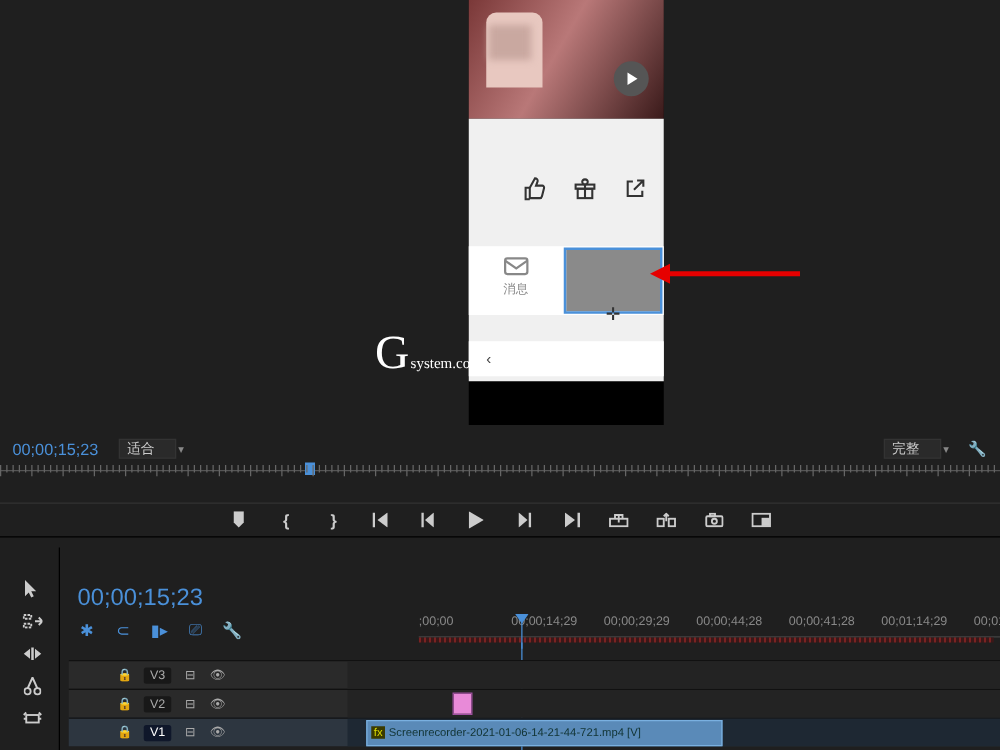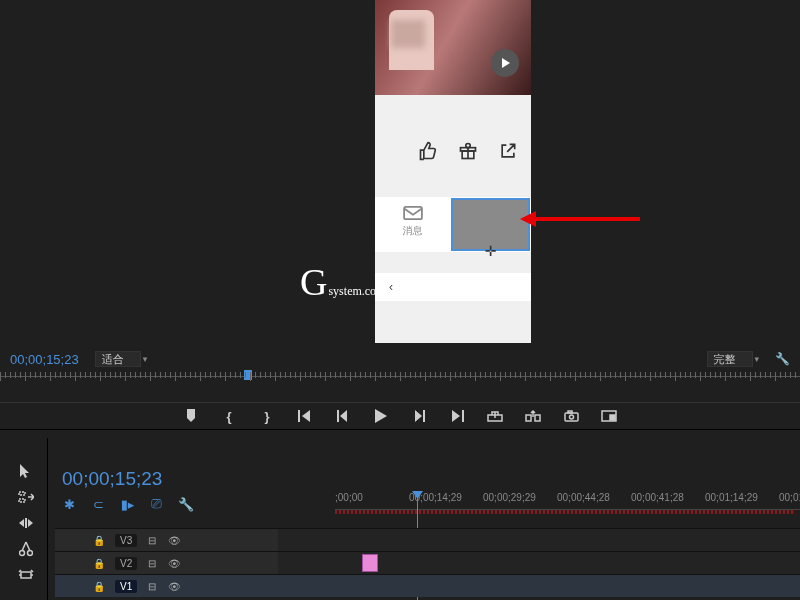--- a/index.html
+++ b/index.html
@@ -1,19 +1,19 @@
 <!DOCTYPE html>
 <html><head>
 <meta charset="utf-8">
 <style>
 html,body{margin:0;padding:0;width:800px;height:600px;background:#1f1f1f;font-family:"Segoe UI",Arial,sans-serif;color:#e8e8e8;overflow:hidden;font-size:12px}
 .panel{position:absolute}
 
 .preview{left:375px;top:0;width:156px;height:340px;background:#000}
-.preview-white{position:absolute;left:0;top:95px;right:0;height:248px;background:#f0f0f0}
+.preview-white{position:absolute;left:0;top:95px;right:0;height:210px;background:#f0f0f0}
 .preview-img{position:absolute;left:0;top:0;right:0;height:95px;background:linear-gradient(120deg,#7a3838, #b97878 45%, #3a1a1a)}
 .preview-head{position:absolute;left:14px;top:10px;width:45px;height:60px;background:#e8c8c0;border-radius:8px 8px 0 0}
 .preview-face-blur{position:absolute;left:16px;top:20px;width:34px;height:28px;background:#c9a8a0;filter:blur(3px)}
 .preview-playcircle{position:absolute;right:12px;bottom:18px;width:28px;height:28px;border-radius:50%;background:#555;display:flex;align-items:center;justify-content:center;color:#fff}
 .preview-playcircle::after{content:"";border-left:8px solid #fff;border-top:5px solid transparent;border-bottom:5px solid transparent;margin-left:2px}
 .icon-row{position:absolute;top:45px;left:18px;right:12px;height:24px;display:flex;gap:18px;justify-content:flex-end}
 .icon-row span{width:22px;height:22px;display:inline-flex;align-items:center;justify-content:center;font-size:18px;color:#333}
 .tabrow{position:absolute;top:102px;left:0;right:0;height:55px;background:#fff;display:flex}
 .tab-mail{flex:1;text-align:center;padding-top:8px;color:#888}
 .tab-mail svg{stroke:#888}
@@ -457,14 +457,19 @@
     </div>
   </div>
   <div class="track-row v1">
     <div class="track-head"></div>
     <div class="track-ctl">
       <span class="lock">🔒</span>
       <span class="trk-label">V1</span>
       <span class="sync">⊟</span>
       <span class="eye">👁</span>
     </div>
+    <div class="track-lane">
+      <div class="clip-video">
+        <span class="fx">fx</span><span>Screenrecorder-2021-01-06-14-21-44-721.mp4 [V]</span>
+      </div>
+    </div>
   </div>
 </div>
 
 </body></html>

